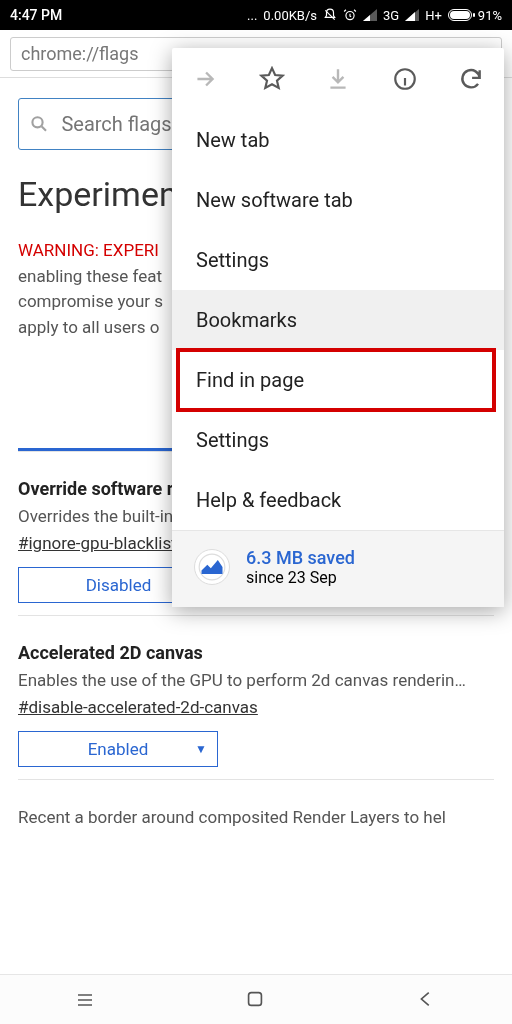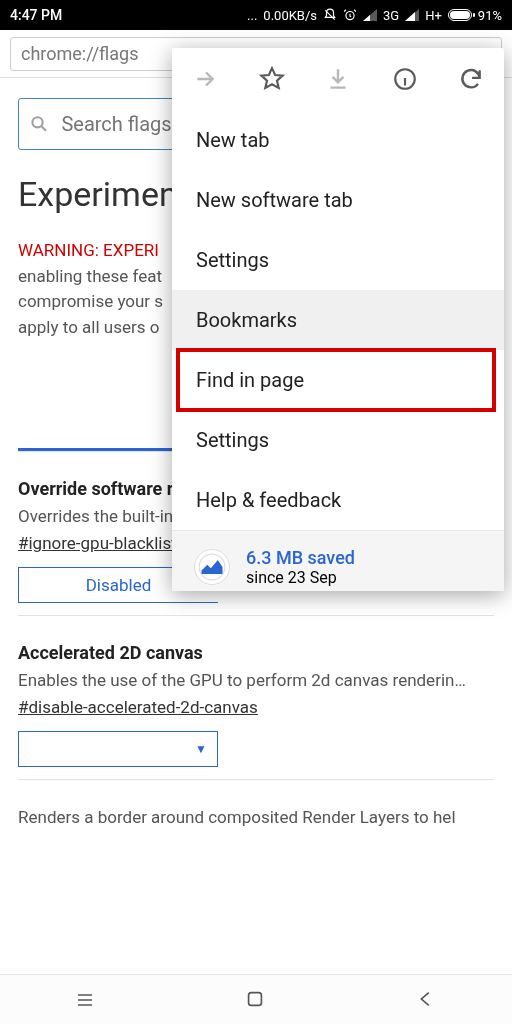--- a/index.html
+++ b/index.html
@@ -48,21 +48,21 @@
 
   
   .menu { position: absolute; top: 48px; left: 172px; right: 8px; background: #fff; box-shadow: 0 4px 22px rgba(0,0,0,0.35); border-radius: 2px; z-index: 50; padding-bottom: 0; }
   .menu-icons { display: flex; justify-content: space-between; align-items: center; height: 62px; padding: 0 20px; }
   .menu-icons .mi { width: 26px; height: 26px; color: #5a5a5a; }
   .menu-icons .mi.dim { color: #b8b8b8; }
   .menu-item { padding: 18px 24px; font-size: 20px; color: #222; }
   .menu-item.hover { background: #f0f0f0; }
   .find-box { position: relative; }
   .find-box::before { content: ""; position: absolute; left: 4px; right: 8px; top: -2px; bottom: -2px; border: 4px solid #d40000; pointer-events: none; }
-  .saver { display: flex; align-items: center; gap: 16px; padding: 16px 22px 4px; background: #f5f5f5; border-top: 1px solid #e6e6e6; }
+  .saver { display: flex; align-items: center; gap: 16px; padding: 16px 22px 20px; background: #f5f5f5; border-top: 1px solid #e6e6e6; }
   .saver-icon { width: 36px; height: 36px; border-radius: 50%; background: #fff; border: 1px solid #ddd; display: flex; align-items: center; justify-content: center; }
   .saver-text .l1 { color: #2a66d1; font-size: 18px; font-weight: 500; }
   .saver-text .l2 { color: #000000; font-size: 16px; }
 
   
   .navbar { position: absolute; bottom: 0; left: 0; right: 0; height: 50px; background: #fcfcfc; border-top: 1px solid #e6e6e6; display: flex; align-items: center; justify-content: space-around; }
   .nav-btn { width: 24px; height: 24px; color: #555; }
 
   .clip { white-space: nowrap; overflow: hidden; }
 </style>
@@ -144,26 +144,27 @@
     <div class="flag-select wide">
       <span>Disabled</span>
     </div>
   </div>
 
   <div class="flag">
     <div class="flag-title">Accelerated 2D canvas</div>
     <div class="flag-desc">Enables the use of the GPU to perform 2d canvas renderin…</div>
     <a class="flag-link">#disable-accelerated-2d-canvas</a>
     <div class="flag-select">
+      <span>Enabled</span>
       <span class="caret">▼</span>
     </div>
   </div>
 
   <div class="flag">
-    <div class="flag-desc">Renders a border around composited Render Layers to hel</div>
+    <div class="flag-desc">Recent a border around composited Render Layers to hel</div>
   </div>
 </div>
 
 <div class="menu">
   <div class="menu-icons">
     <span class="mi dim">
       <svg viewBox="0 0 24 24" width="26" height="26" fill="none" stroke="currentColor" stroke-width="2.2">
           <path d="M5 12h13M13 6l6 6-6 6"></path>
         </svg>
     </span>

